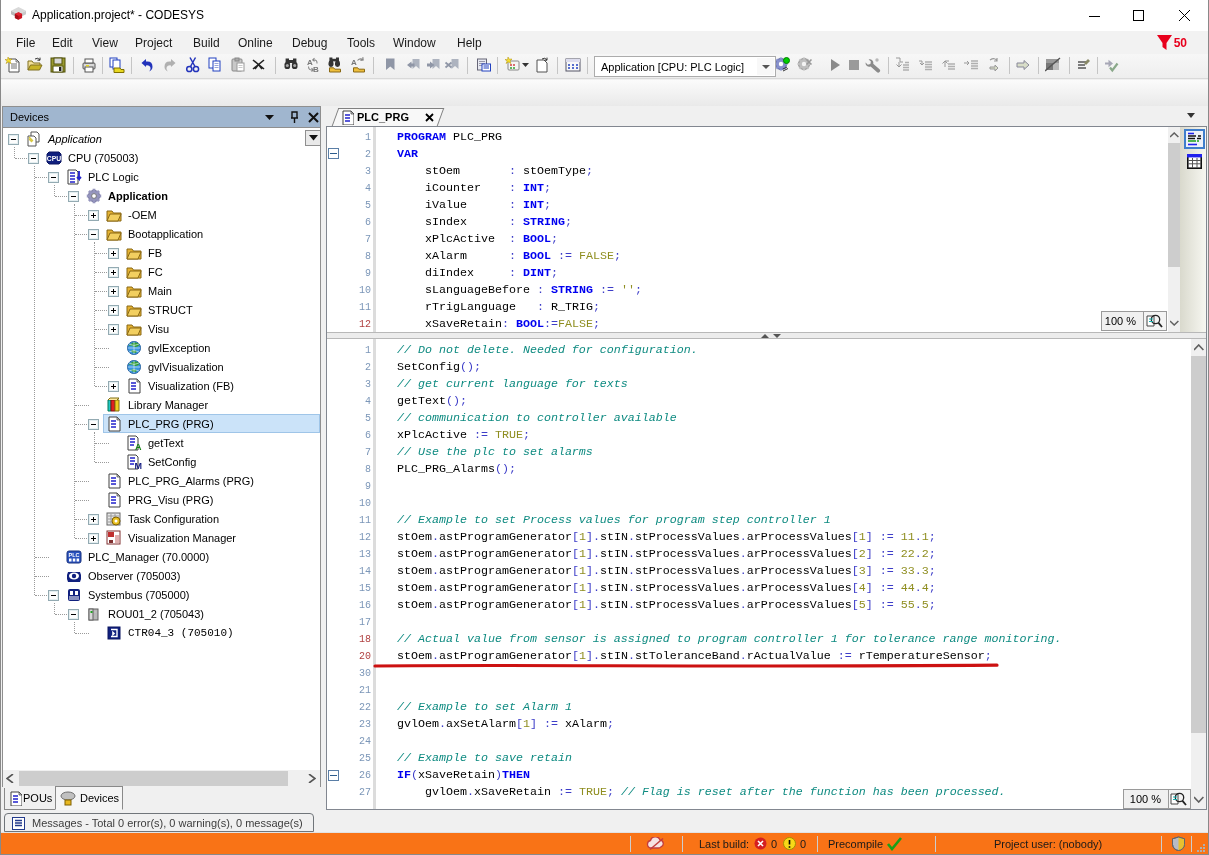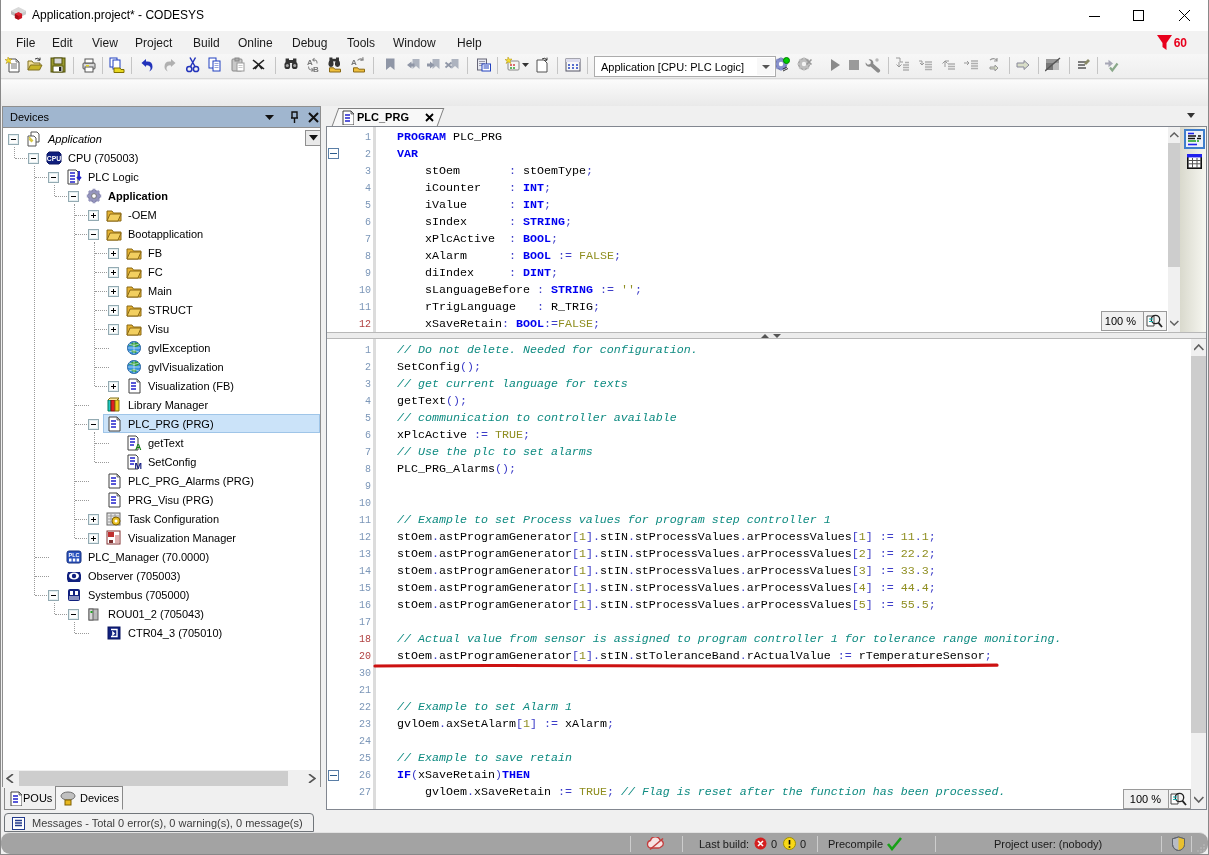--- a/index.html
+++ b/index.html
@@ -60,21 +60,21 @@
 .fold { position:absolute; width:11px; height:11px; background:#fff; border:1px solid #5a7ea6; }
 .fold:before { content:""; position:absolute; left:1px; top:4px; width:7px; height:1px; background:#2c5c8c; }
 .sb { position:absolute; background:#f0f0f0; }
 .sbthumb { position:absolute; background:#cdcdcd; }
 .zoombox { position:absolute; height:20px; background:#f0f0f0; border:1px solid #9a9a9a; font-size:11px; color:#000; }
 .zoombox span { position:absolute; right:7px; top:3px; }
 
 #msgrow { position:absolute; left:0; top:811px; width:1207px; height:21px; background:#f0f0f0; }
 #msgtab { position:absolute; left:3px; top:2px; width:310px; height:19px; border:1px solid #70757a; border-radius:4px 4px 0 0; background:#f0f0f0; }
 #msgtab .t { position:absolute; left:27px; top:3px; font-size:11px; color:#3c3c3c; }
-#statusbar { position:absolute; left:0; top:832px; width:1207px; height:22px; background:#a3a3a3; border-top:1px solid #e2e2e2; font-size:11px; color:#1a1a1a;border-radius:9px; }
+#statusbar { position:absolute; left:0; top:832px; width:1207px; height:22px; background:#f97316; border-top:1px solid #e2e2e2; font-size:11px; color:#1a1a1a; }
 .ssep { position:absolute; top:3px; width:1px; height:16px; background:#cdcdcd; }
 </style>
 </head>
 <body>
 
 <svg width="0" height="0" style="position:absolute">
 <defs>
 <g id="doc">
         <path d="M3 1 h8 l3 3 v11 h-11 z" fill="#fff" stroke="#404040"></path>
         <path d="M11 1 l3 3 h-3 z" fill="#c8c8c8" stroke="#404040" stroke-width=".7"></path>
@@ -207,21 +207,21 @@
   <div class="mi" style="left:134px">Project</div>
   <div class="mi" style="left:192px">Build</div>
   <div class="mi" style="left:237px">Online</div>
   <div class="mi" style="left:291px">Debug</div>
   <div class="mi" style="left:346px">Tools</div>
   <div class="mi" style="left:392px">Window</div>
   <div class="mi" style="left:456px">Help</div>
   <svg id="funnel" style="right:34px" width="18" height="17">
       <path d="M1 1 h15 l-5.5 8 v7 l-4 -3 v-4 z" fill="#e8001c"></path>
     </svg>
-  <div id="funnum">60</div>
+  <div id="funnum">50</div>
 </div>
 
 <div id="gapstrip" style="position:absolute;left:0;top:80px;width:1207px;height:26px;background:linear-gradient(#fbfbfb,#e9e9e9)"></div>
 <div id="toolbar">
 <svg class="tbi" style="left:4px" width="16" height="16">
       <path d="M4 2 h7 l3 3 v10 h-10 z" fill="#fff" stroke="#505050"></path>
       <path d="M11 2 l3 3 h-3 z" fill="#ddd" stroke="#505050" stroke-width=".7"></path>
       <g stroke="#707070">
         <path d="M6 7 h6 M6 9 h6 M6 11 h6"></path>
       </g>
@@ -679,21 +679,21 @@
         <div class="pm" style="left:65px"></div>
         <svg class="ticon" style="left:83px" width="16" height="16">
           <use href="#rou"></use>
         </svg>
         <div class="lbl" style="left:105px;">ROU01_2 (705043)</div>
       </div>
 <div class="trow" style="left:0;top:495px;width:317px">
         <svg class="ticon" style="left:103px" width="16" height="16">
           <use href="#ctr"></use>
         </svg>
-        <div class="lbl" style="left:125px;">CTR04_3 (705010)</div>
+        <div class="lbl" style="left:125px;font-family:Liberation Mono, monospace;">CTR04_3 (705010)</div>
       </div>
 <div class="abs" style="left:302px;top:1px;width:17px;height:16px;background:#e9e9e9;border:1px solid #8f8f8f"></div>
 <svg class="abs" style="left:306px;top:6px" width="10" height="6">
         <path d="M0 0 h9 l-4.5 5.5 z" fill="#111"></path>
       </svg>
 </div>
   <div id="treehsb">
     <svg class="abs" style="left:3px;top:4px" width="8" height="9">
         <path d="M7 0 L1 4.5 L7 9" fill="none" stroke="#555" stroke-width="1.6"></path>
       </svg>

